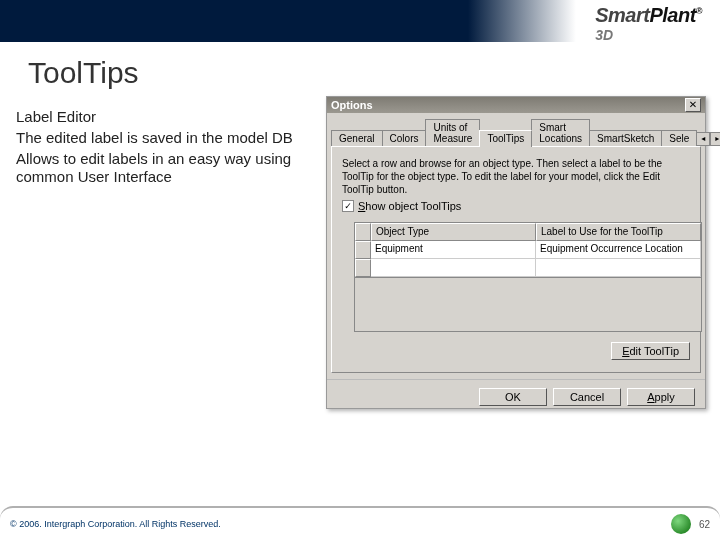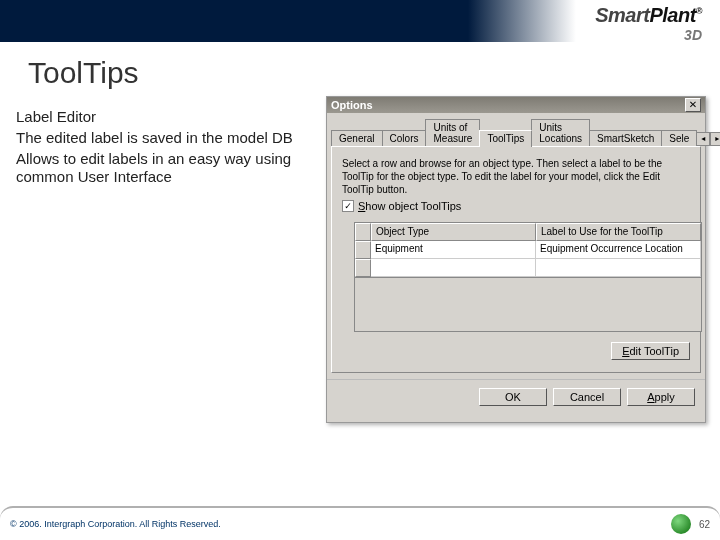--- a/index.html
+++ b/index.html
@@ -13,21 +13,21 @@
     }
     .header {
       height: 42px;
       background: linear-gradient(to right, #001a3d 0%, #001a3d 65%, #fff 80%);
       position: relative;
     }
     .logo {
       position: absolute;
       right: 18px;
       top: 4px;
-      text-align: right;
+      text-align: left;
     }
     .logo-text {
       font-size: 20px;
       font-weight: bold;
       color: #222;
       font-style: italic;
       letter-spacing: -0.5px;
     }
     .logo-text .smart { color: #444; }
     .logo-text .plant { color: #111; }
@@ -188,21 +188,21 @@
       border-bottom-color: #555;
       padding: 2px 10px;
       font-size: 11px;
       cursor: pointer;
       min-width: 68px;
     }
     .dialog-buttons {
       display: flex;
       justify-content: flex-end;
       gap: 6px;
-      padding: 8px 10px 16px;
+      padding: 8px 10px 2px;
       border-top: 1px solid #bbb;
     }
     .footer {
       position: absolute;
       bottom: 0;
       left: 0;
       right: 0;
       border-top: 2px solid #b0b0b0;
       padding: 6px 10px;
       display: flex;
@@ -248,21 +248,21 @@
 <div class="dialog">
   <div class="titlebar">
     <span class="titlebar-text">Options</span>
     <span class="close-btn">✕</span>
   </div>
   <div class="tabstrip">
     <div class="tab">General</div>
     <div class="tab">Colors</div>
     <div class="tab">Units of Measure</div>
     <div class="tab active">ToolTips</div>
-    <div class="tab">Units Locations</div>
+    <div class="tab">Smart Locations</div>
     <div class="tab">SmartSketch</div>
     <div class="tab">Sele</div>
     <div class="tab-arrows">
       <div class="tab-arrow">◂</div>
       <div class="tab-arrow">▸</div>
     </div>
   </div>
   <div class="tab-panel">
     <div class="panel-text">Select a row and browse for an object type. Then select a label to be the ToolTip for the object type. To edit the label for your model, click the Edit ToolTip button.</div>
     <div class="checkbox-row">

